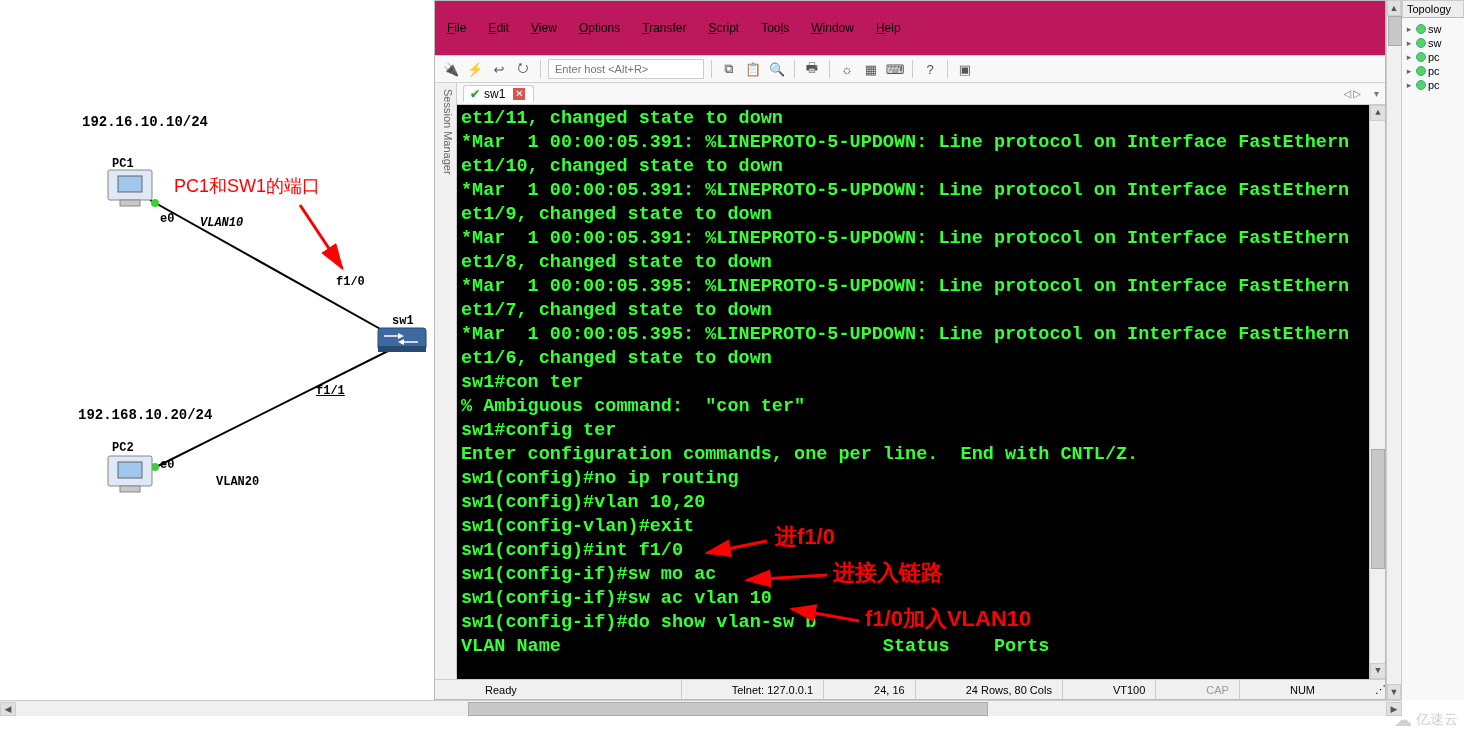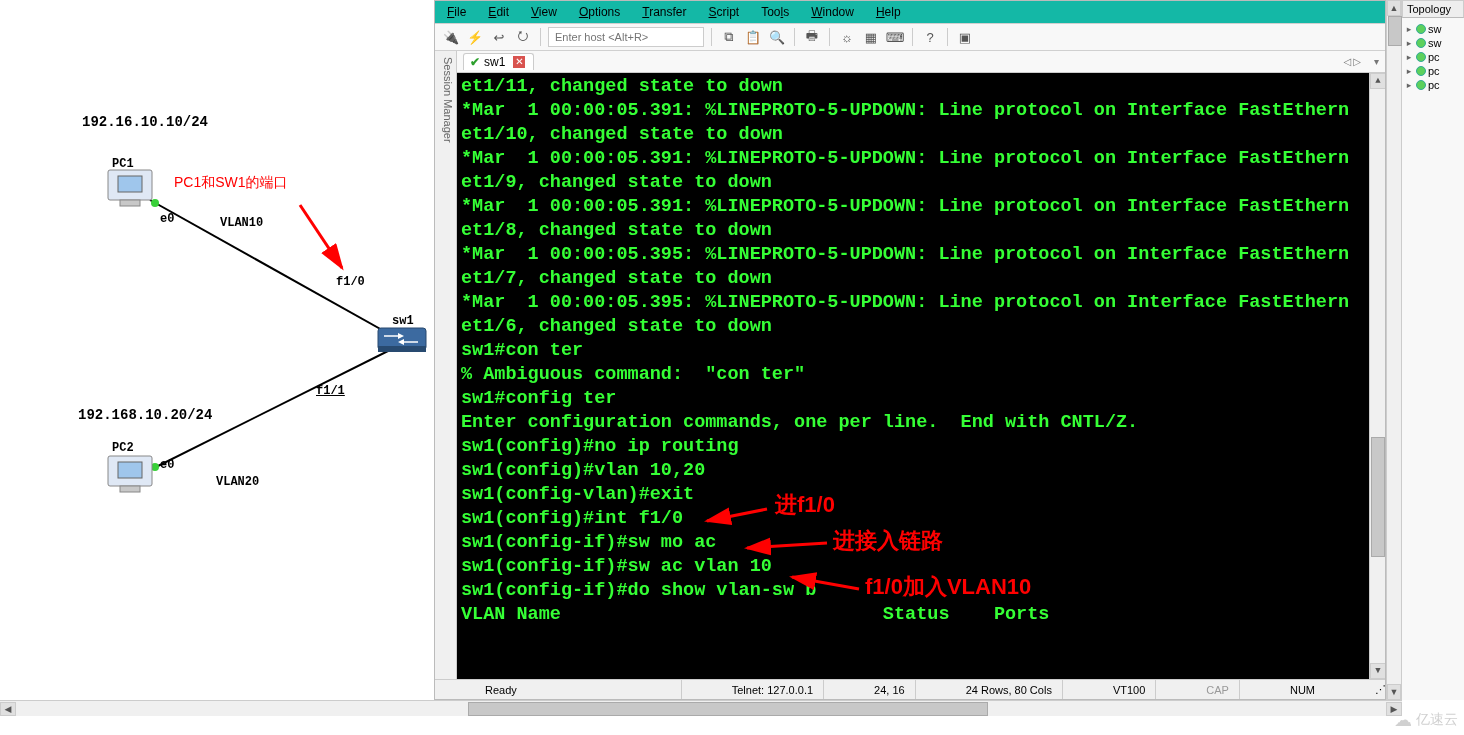--- a/index.html
+++ b/index.html
@@ -7,37 +7,37 @@
     font-family: "Segoe UI", Tahoma, sans-serif;
     font-size: 12px;
     background: #fff;
     width: 1464px;
     height: 735px;
     position: relative;
     overflow: hidden;
   }
   .workspace { position: absolute; left: 0; top: 0; width: 348px; height: 735px; background: #fff; padding-left: 21px; }
   .topo-svg { position: absolute; left: 0; top: 0; }
-  .anno { position: absolute; color: #ff0000; font-size: 14px; font-family: "Microsoft YaHei", sans-serif; }
+  .anno { position: absolute; color: #ff0000; font-size: 18px; font-family: "Microsoft YaHei", sans-serif; }
   .topo-label { position: absolute; font-family: "Courier New", monospace; font-size: 14px; font-weight: bold; color: #000; }
   .topo-small { font-size: 12px; font-weight: bold; }
 
   .crt-window {
     position: absolute;
     left: 434px; top: 0;
     width: 952px; height: 700px;
     background: #f0f0f0;
     border: 1px solid #bbb;
     display: flex;
     flex-direction: column;
   }
   .menu-bar {
     display: flex; gap: 18px;
-    padding: 2px 10px;
-    background: #14b8a6;
+    padding: 18px 10px;
+    background: #be185d;
     font-size: 12px;
     border-bottom: 1px solid #d0d0d0;
   }
   .menu-item { padding: 2px 2px; cursor: default; }
   .menu-item u { text-decoration: underline; }
   .toolbar {
     display: flex; align-items: center;
     padding: 3px 6px; gap: 4px;
     background: #f8f8f8;
     border-bottom: 1px solid #d0d0d0;
@@ -196,21 +196,21 @@
     <defs>
       <marker id="redarrow" markerWidth="10" markerHeight="10" refX="8" refY="3" orient="auto">
         <path d="M0,0 L0,6 L9,3 z" fill="#ff0000"></path>
       </marker>
     </defs>
     <line x1="300" y1="205" x2="342" y2="268" stroke="#ff0000" stroke-width="3" marker-end="url(#redarrow)"></line>
   </svg>
   <div class="topo-label" style="left:82px;top:114px;">192.16.10.10/24</div>
   <div class="topo-label topo-small" style="left:112px;top:157px;">PC1</div>
   <div class="topo-label topo-small" style="left:160px;top:212px;">e0</div>
-  <div class="topo-label topo-small" style="left:220px;top:216px;">VLAN10</div>
+  <div class="topo-label topo-small" style="left:200px;top:216px;font-style:italic;">VLAN10</div>
   <div class="topo-label topo-small" style="left:336px;top:275px;">f1/0</div>
   <div class="topo-label topo-small" style="left:392px;top:314px;">sw1</div>
   <div class="topo-label topo-small" style="left:316px;top:384px;text-decoration:underline;">f1/1</div>
   <div class="topo-label" style="left:78px;top:407px;">192.168.10.20/24</div>
   <div class="topo-label topo-small" style="left:112px;top:441px;">PC2</div>
   <div class="topo-label topo-small" style="left:160px;top:458px;">e0</div>
   <div class="topo-label topo-small" style="left:216px;top:443px;margin-top:32px;">VLAN20</div>
   <div class="anno" style="left:174px;top:174px;">PC1和SW1的端口</div>
 </div>
 

